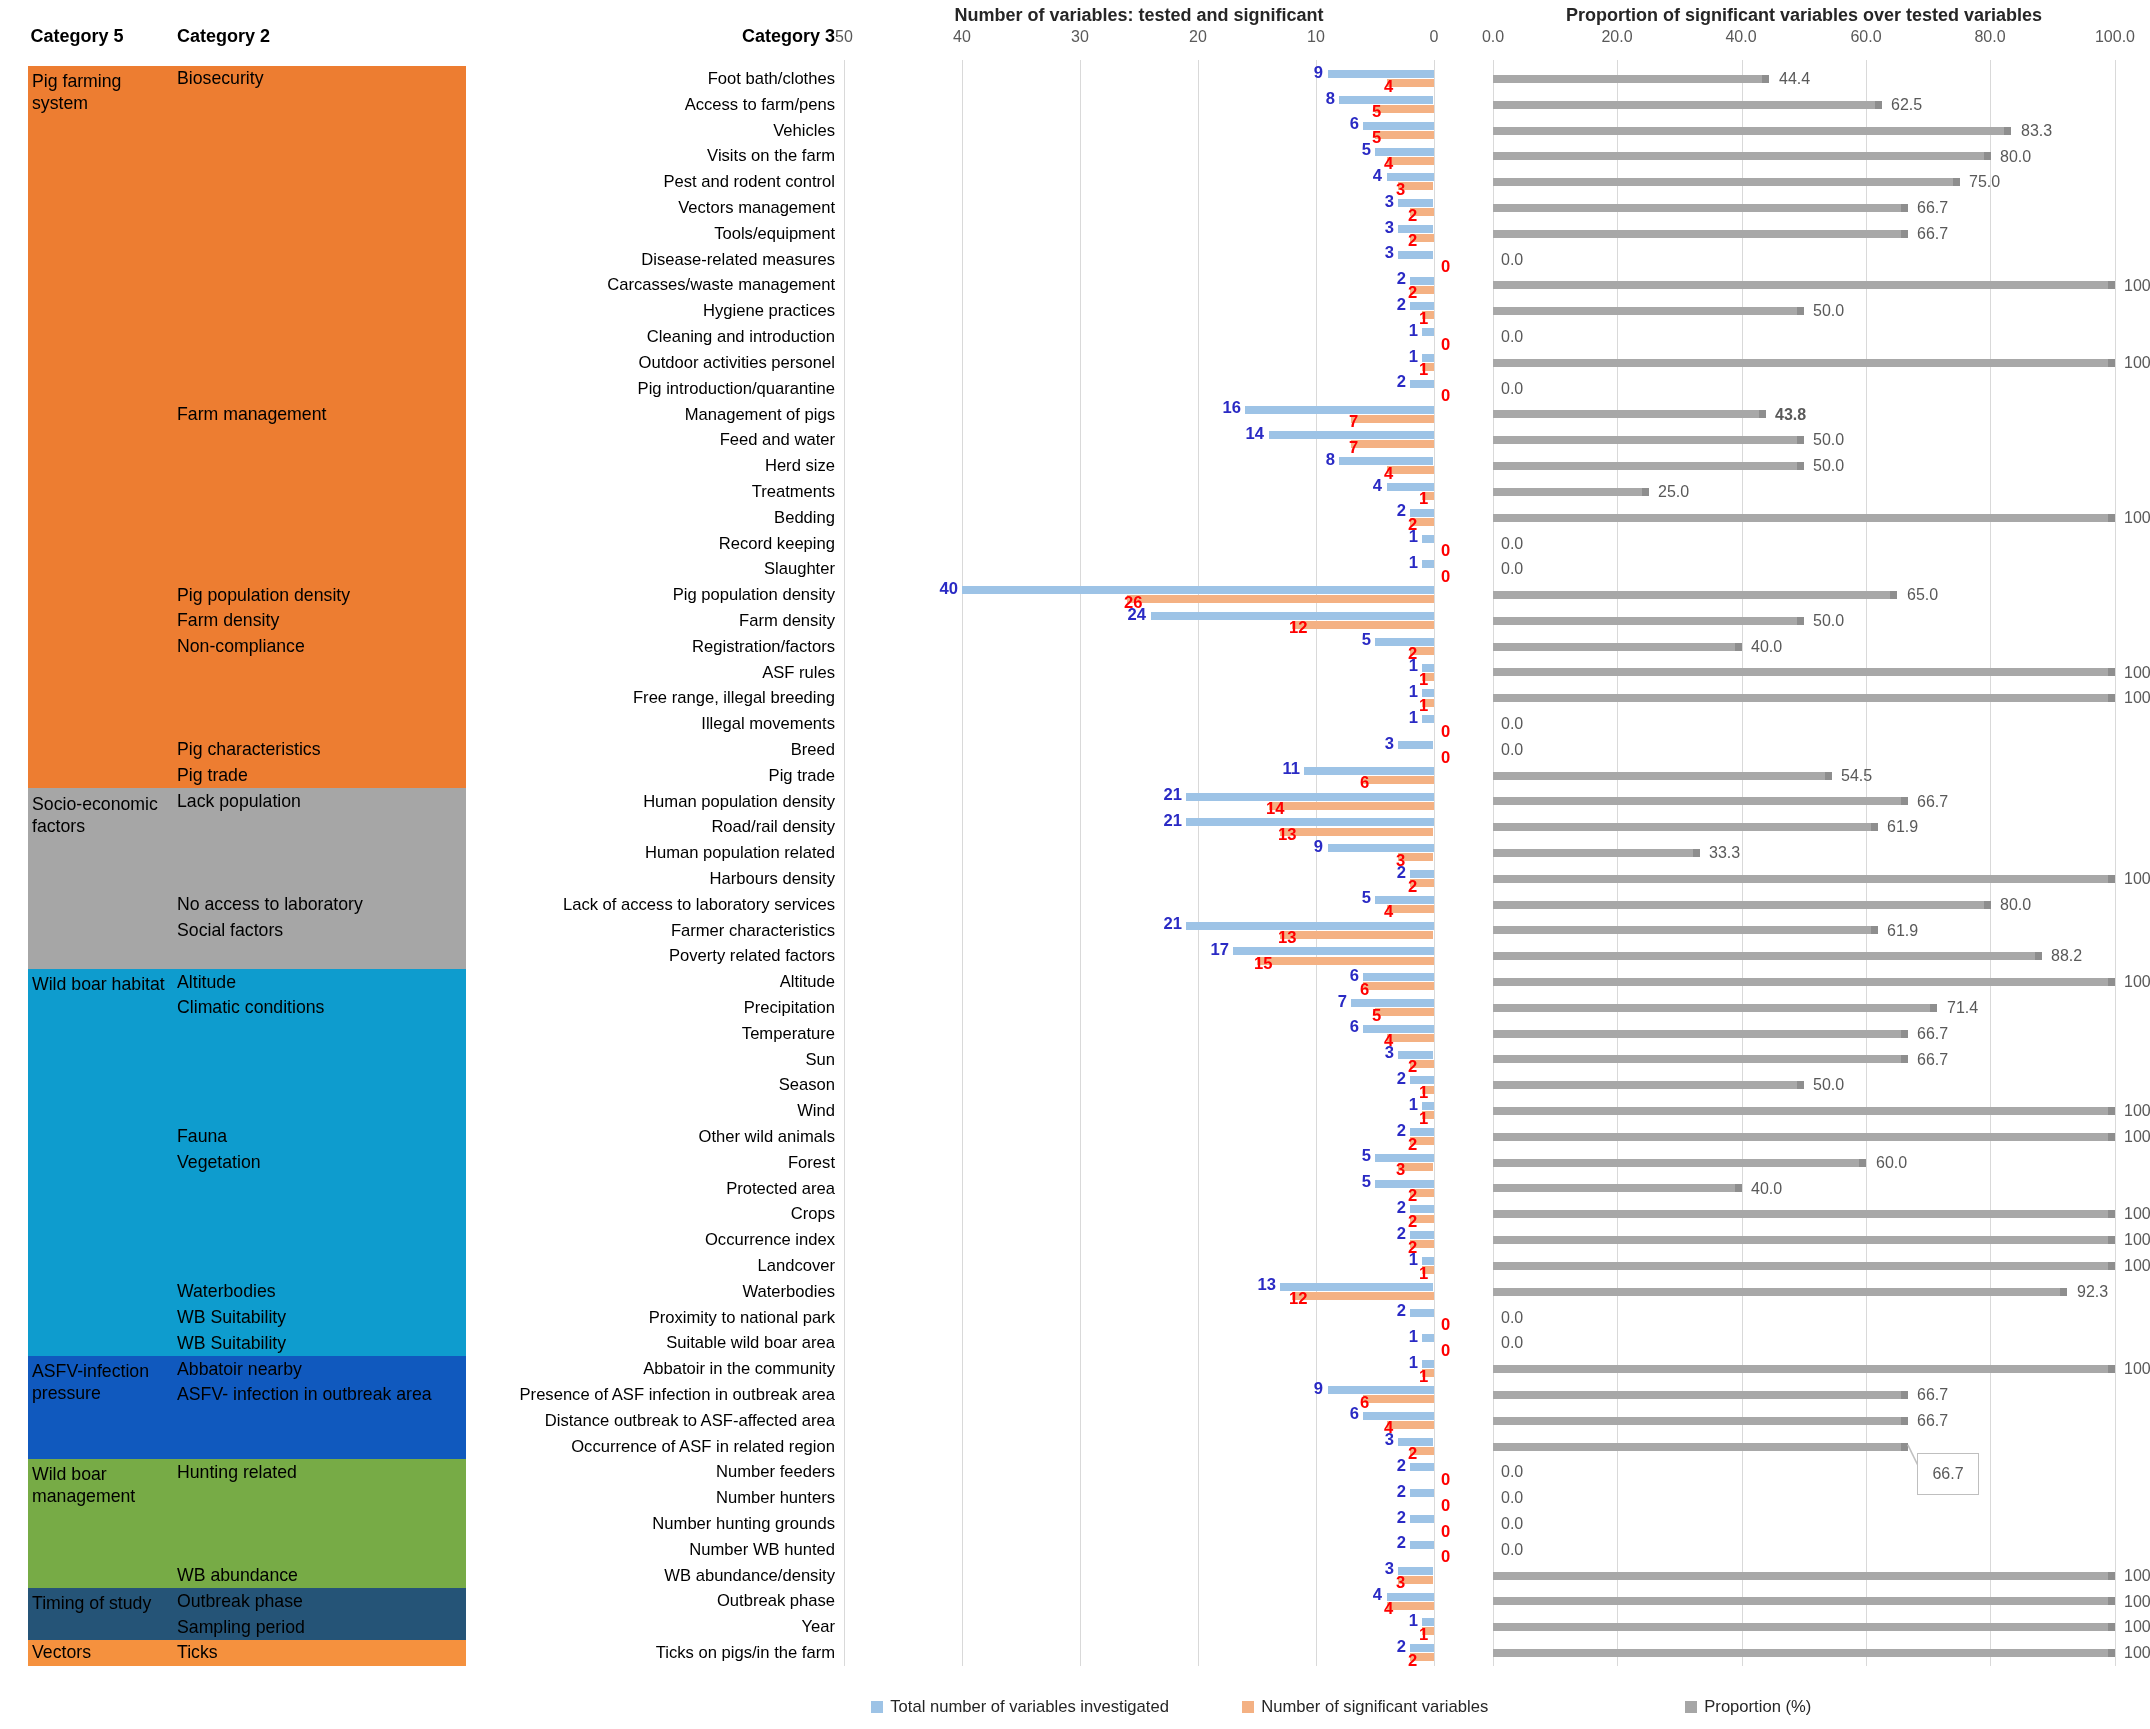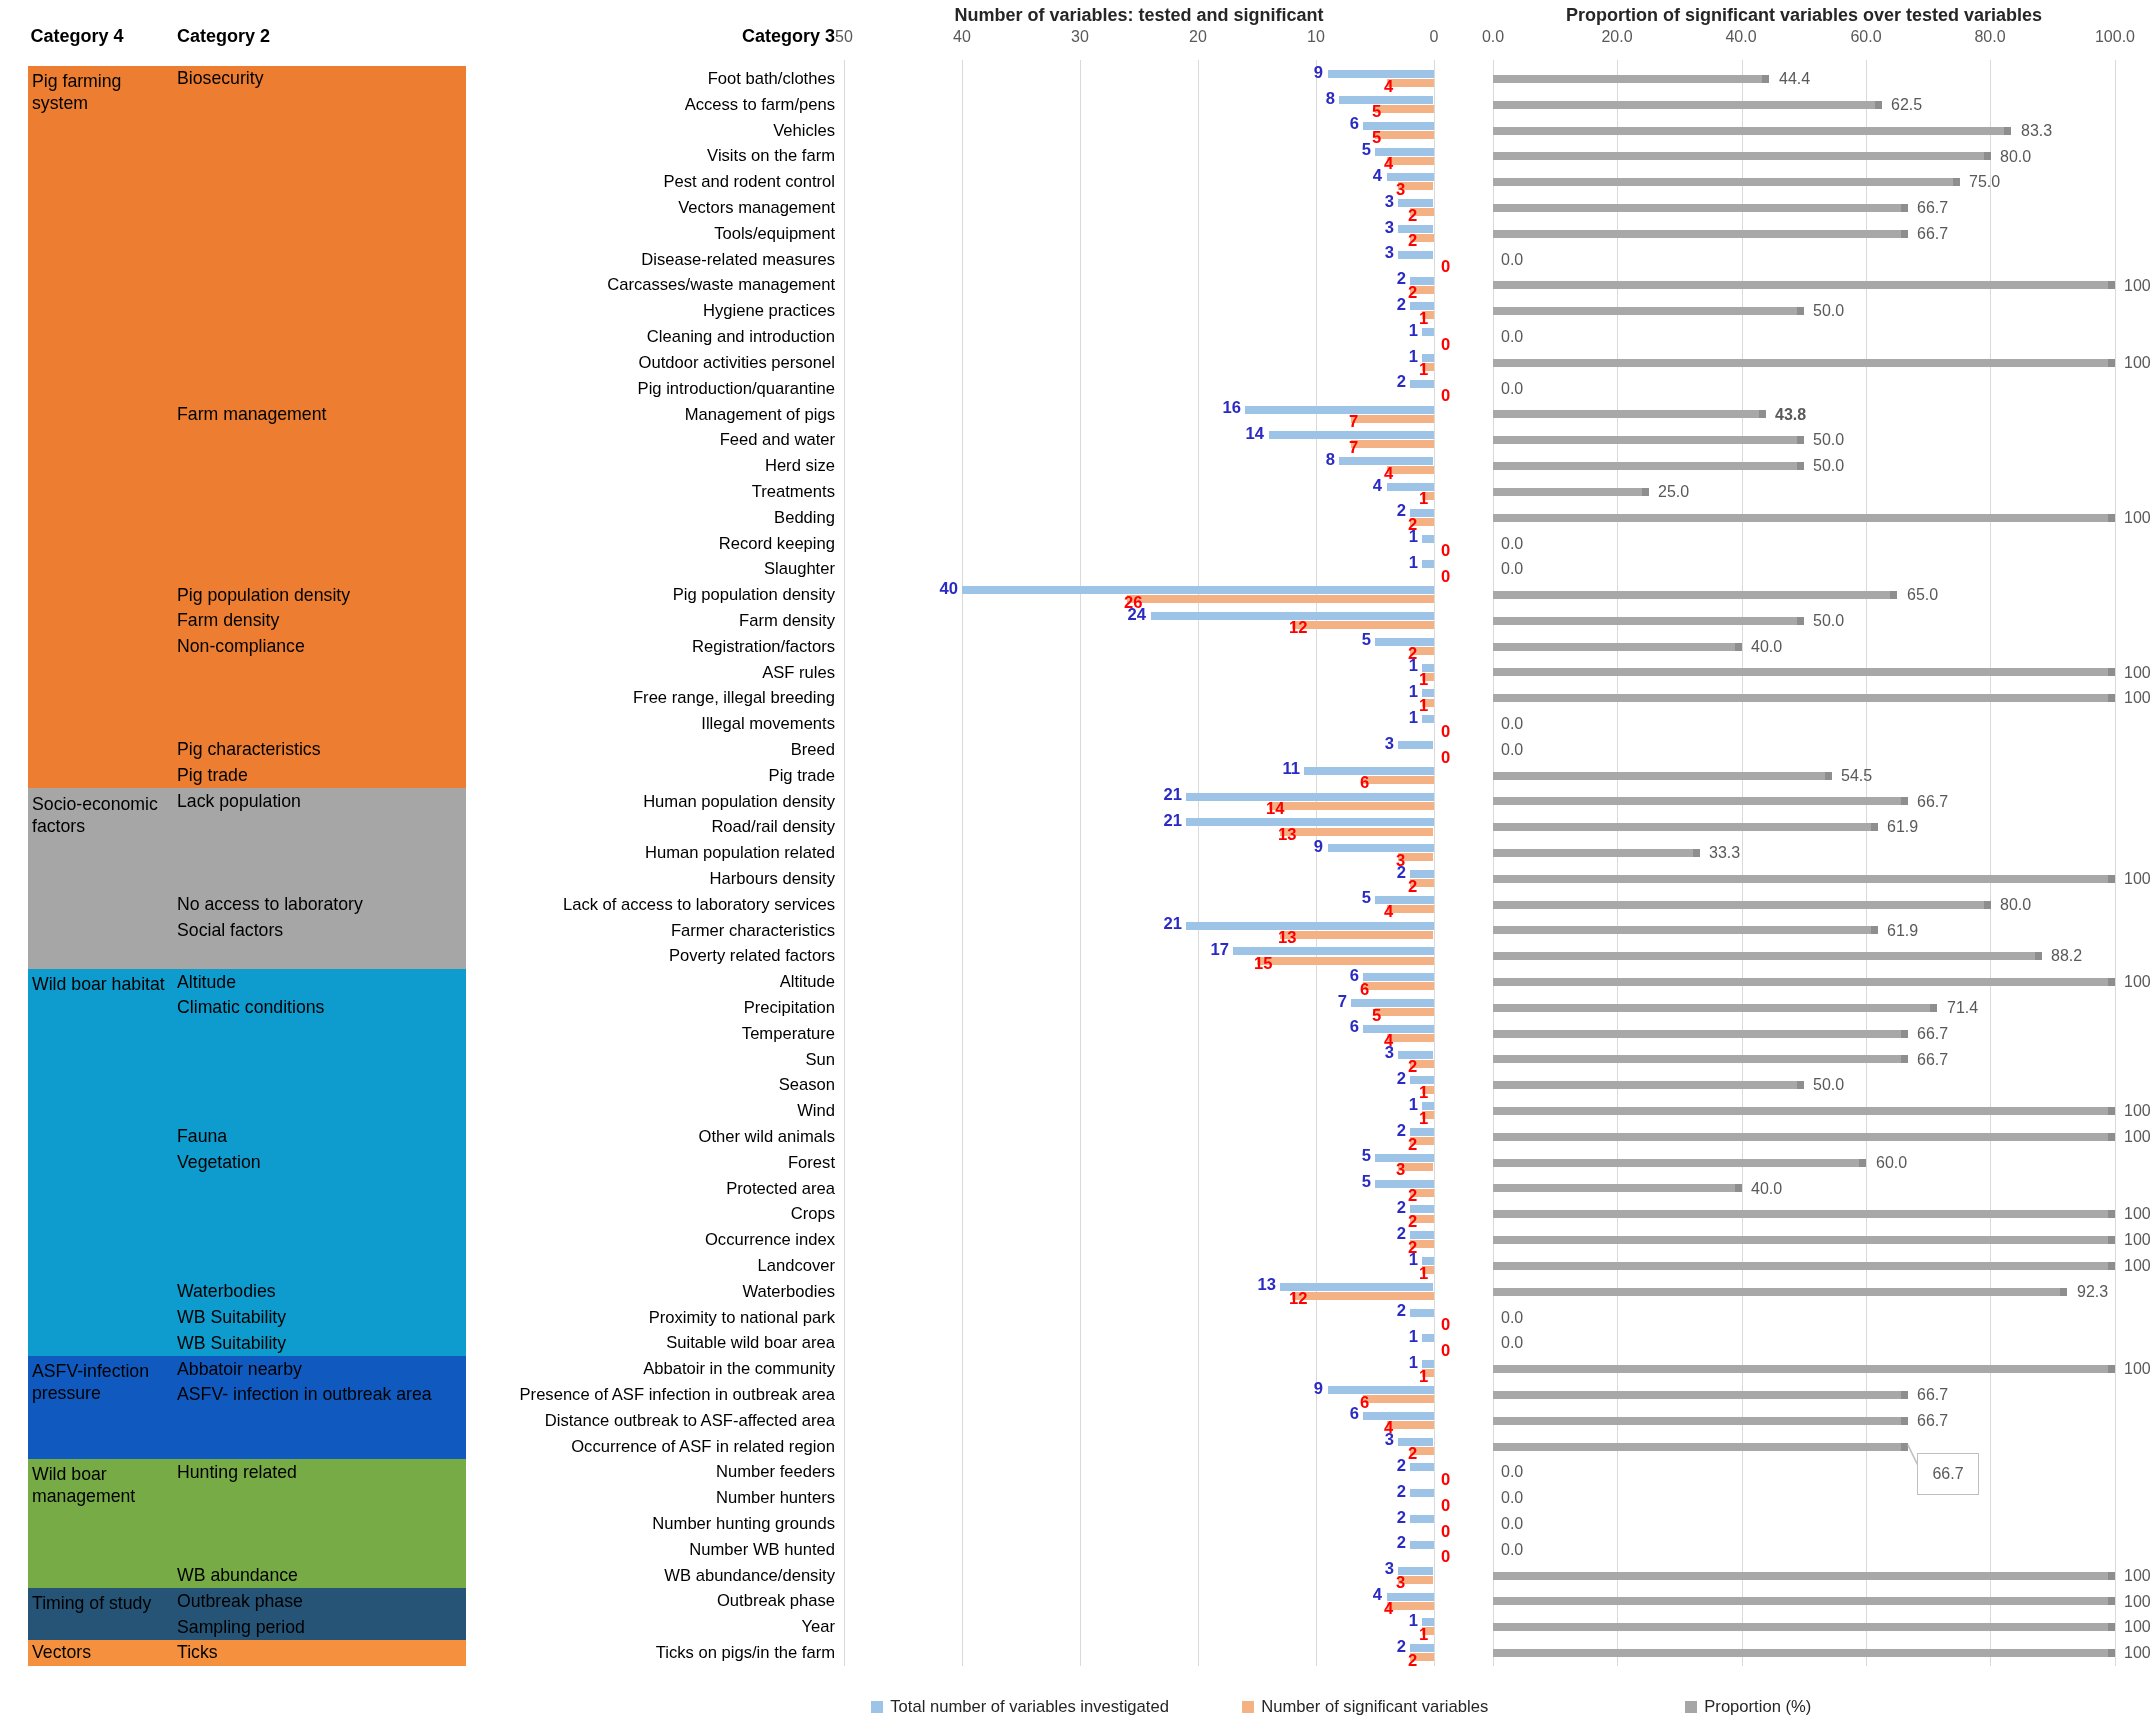--- a/index.html
+++ b/index.html
@@ -23,21 +23,21 @@
   .legend-swatch{width:11.8px;height:11.8px;margin-right:7.5px;flex:0 0 auto;}
   .legend-text{font-size:16.6px;color:#262626;white-space:nowrap;}
   #callout-box{position:absolute;background:#fff;border:1.1px solid #BFBFBF;font-size:16px;color:#595959;
                display:flex;align-items:center;justify-content:center;}
   #callout-leader{position:absolute;}
 </style>
 </head>
 <body>
 
 <div id="fig">
-  <div class="hdr" style="left:30.5px">Category 4</div>
+  <div class="hdr" style="left:30.5px">Category 5</div>
   <div class="hdr" style="left:177px">Category 2</div>
   <div class="hdr" style="left:621px;width:214px;text-align:right">Category 3</div>
 
   <div class="title" style="left:844px;width:590px">Number of variables: tested and significant</div>
   <div class="title" style="left:1493px;width:622px">Proportion of significant variables over tested variables</div>
 
   <div id="blocks">
       <div class="c1block" style="left: 28px; top: 66px; width: 438px; height: 722px; background: rgb(237, 125, 49);"></div>
       <div class="c1label" style="left: 32px; top: 70px;">Pig farming system</div>
       <div class="c1block" style="left: 28px; top: 788px; width: 438px; height: 181px; background: rgb(166, 166, 166);"></div>

